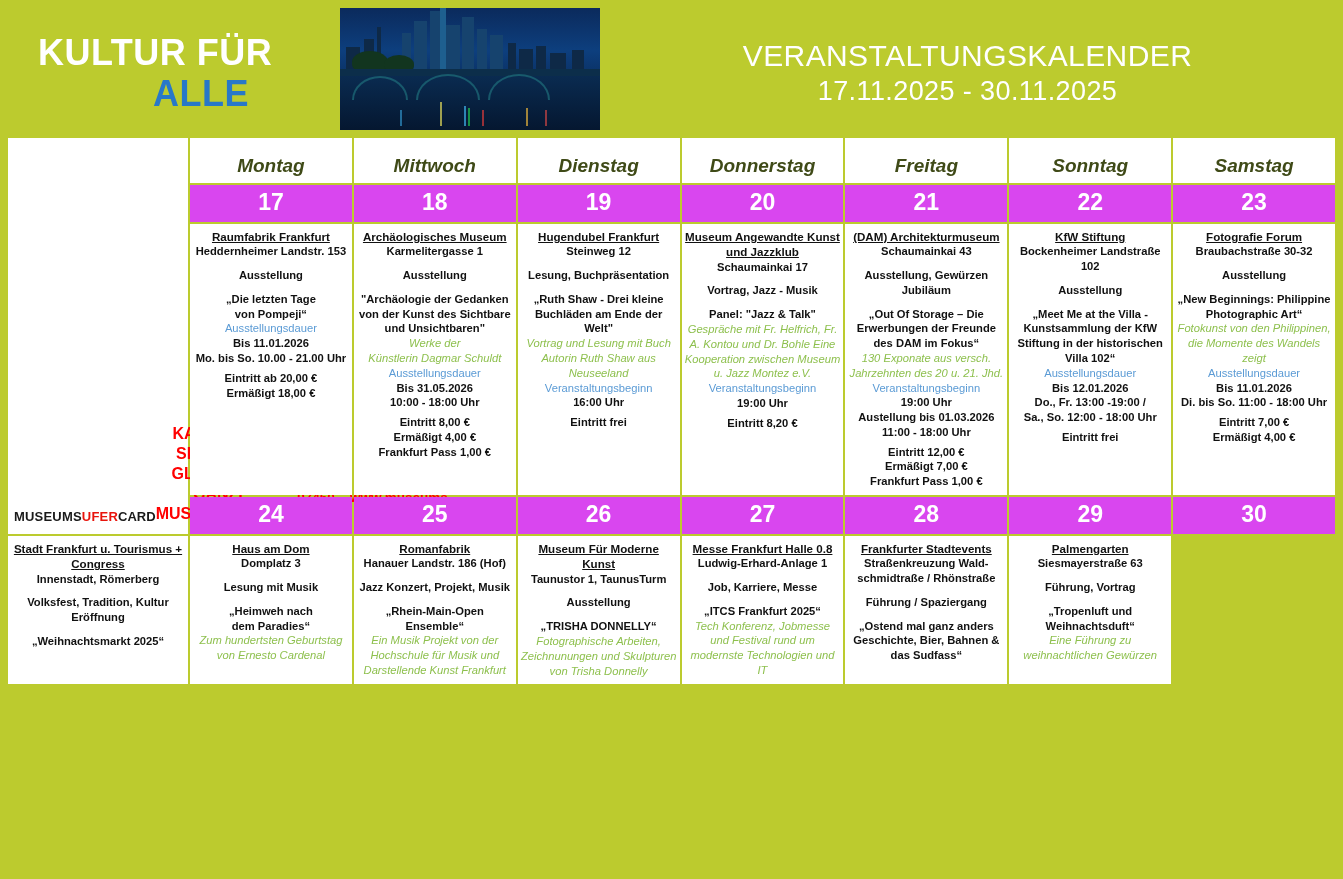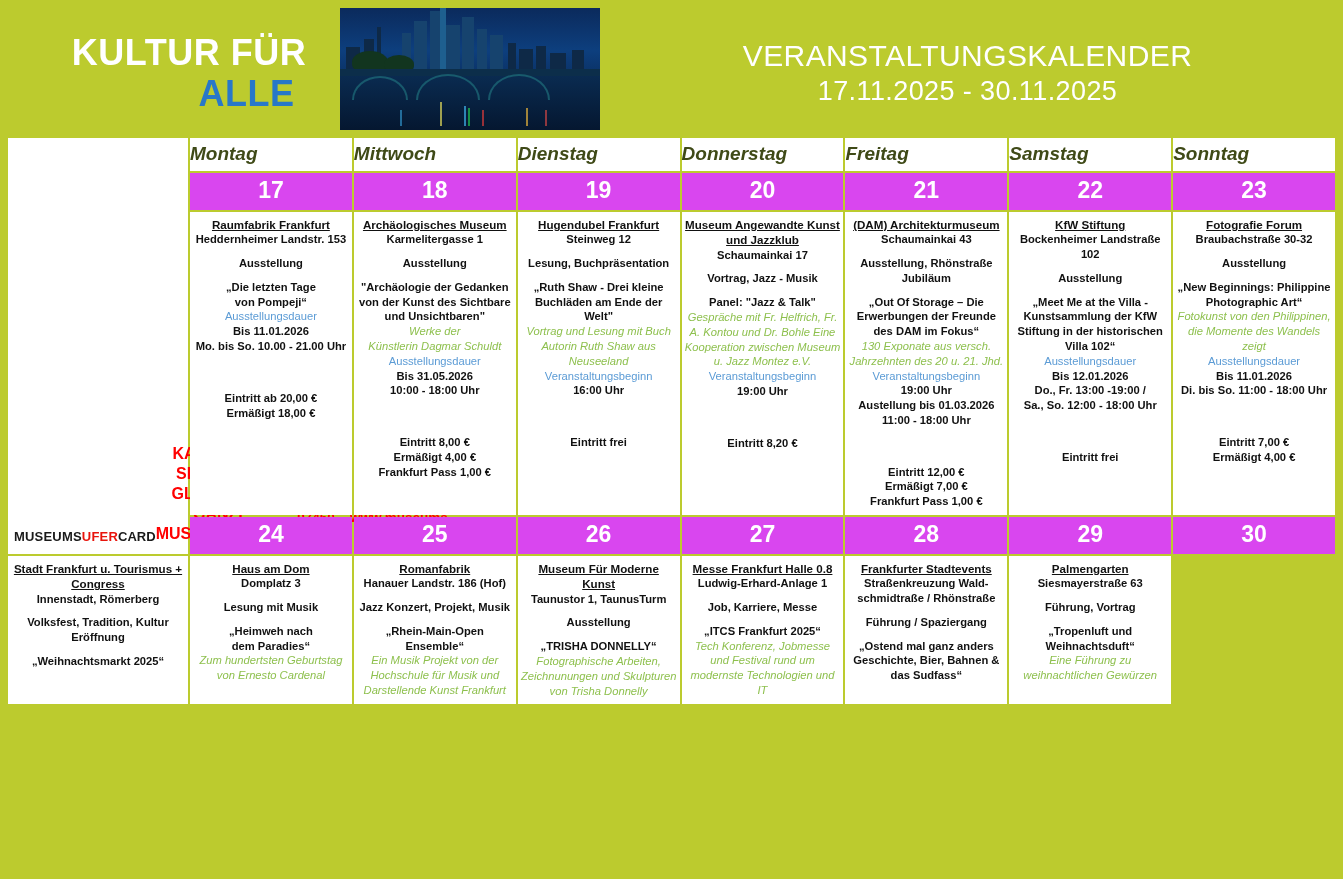--- a/index.html
+++ b/index.html
@@ -25,21 +25,20 @@
     align-items:stretch;
     background:#bccb2e;
   }
   .header-left{
     width:332px;
     display:flex;flex-direction:column;
     justify-content:center;
     color:#ffffff;
     padding-left:30px;
     box-sizing:border-box;
-    text-align:center;
   }
   .kultur-line1{
     font-size:36px;font-weight:bold;letter-spacing:.5px;
     line-height:1.15;color:#ffffff;
   }
   .kultur-line2{
     font-size:36px;font-weight:bold;letter-spacing:.5px;
     line-height:1.15;color:#2878c8;margin-left:115px;
   }
   .header-photo{
@@ -98,24 +97,24 @@
     background:linear-gradient(#0c8ef0 0%,#1597f7 45%,#42b0ff 100%);
   }
   .roemer{position:absolute;}
   .mc-hotline{font-size:13.5px;font-weight:bold;color:#ff0000;text-align:center;
     line-height:1.3;margin-top:26px;}
   .mc-online{font-size:13.5px;font-weight:bold;color:#ff0000;text-align:center;
     line-height:1.3;margin-top:30px;}
 
   .dayname{
     background:#ffffff;
-    text-align:left;
+    text-align:center;
     font-style:italic;font-weight:bold;font-size:19px;
     color:#3f4a17;
-    padding:5px 0 6px 0;
+    padding:17px 0 6px 0;
   }
   .daynum{
     background:#d946ef;
     text-align:center;
     font-weight:bold;font-size:23px;color:#ffffff;
     padding:4px 0 6px 0;
   }
   .event{
     background:#ffffff;
     padding:5px 3px 6px 3px;
@@ -125,21 +124,21 @@
     color:#111111;
     box-sizing:border-box;
   }
   .ev-venue{font-weight:bold;text-decoration:underline;font-size:11.6px;}
   .ev-addr{font-weight:bold;}
   .ev-type{font-weight:bold;}
   .ev-title{font-weight:bold;}
   .ev-desc{font-style:italic;color:#8ec04e;}
   .ev-durlabel{color:#5b9bd5;}
   .ev-times{font-weight:bold;}
-  .ev-price{font-weight:bold;margin-top:32px;}
+  .ev-price{font-weight:bold;}
   .sp{height:9px;}
   .sp-s{height:5px;}
 </style>
 </head>
 <body>
 
 <div id="page">
 
   <div class="header">
     <div class="header-left">
@@ -222,22 +221,22 @@
         <div>www.museums</div>
         <div>ufercard.de/#</div>
       </div>
     </div>
 
     <div class="dayname">Montag</div>
     <div class="dayname">Mittwoch</div>
     <div class="dayname">Dienstag</div>
     <div class="dayname">Donnerstag</div>
     <div class="dayname">Freitag</div>
+    <div class="dayname">Sonntag</div>
     <div class="dayname">Samstag</div>
-    <div class="dayname">Sonntag</div>
 
     <div class="daynum">17</div>
     <div class="daynum">18</div>
     <div class="daynum">19</div>
     <div class="daynum">20</div>
     <div class="daynum">21</div>
     <div class="daynum">22</div>
     <div class="daynum">23</div>
 
     <div class="event">
@@ -288,21 +287,21 @@
         <div class="ev-desc">Gespräche mit Fr. Helfrich, Fr. A. Kontou und Dr. Bohle Eine Kooperation zwischen Museum u. Jazz Montez e.V.</div>
         <div class="ev-durlabel">Veranstaltungsbeginn</div>
         <div class="ev-times">19:00 Uhr</div>
         <div class="sp-s"></div>
         <div class="ev-price">Eintritt 8,20 €</div>
       </div>
     <div class="event">
         <div class="ev-venue">(DAM) Architekturmuseum</div>
         <div class="ev-addr">Schaumainkai 43</div>
         <div class="sp"></div>
-        <div class="ev-type">Ausstellung, Rhönstraße Jubiläum</div>
+        <div class="ev-type">Ausstellung, Gewürzen Jubiläum</div>
         <div class="sp"></div>
         <div class="ev-title">„Out Of Storage – Die Erwerbungen der Freunde des DAM im Fokus“</div>
         <div class="ev-desc">130 Exponate aus versch. Jahrzehnten des 20 u. 21. Jhd.</div>
         <div class="ev-durlabel">Veranstaltungsbeginn</div>
         <div class="ev-times">19:00 Uhr<br>Austellung bis 01.03.2026<br>11:00 - 18:00 Uhr</div>
         <div class="sp-s"></div>
         <div class="ev-price">Eintritt 12,00 €<br>Ermäßigt 7,00 €<br>Frankfurt Pass 1,00 €</div>
       </div>
     <div class="event">
         <div class="ev-venue">KfW Stiftung </div>

